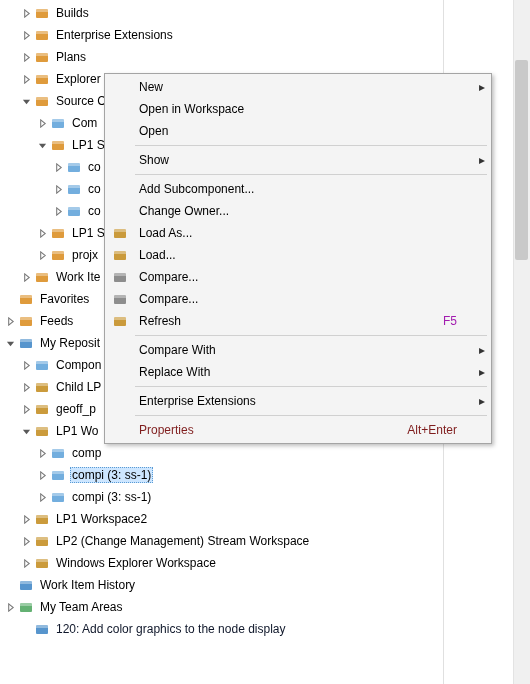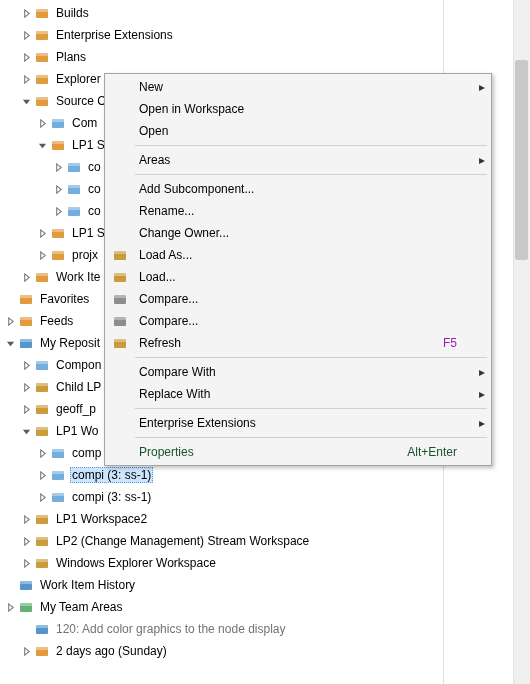--- a/index.html
+++ b/index.html
@@ -43,21 +43,21 @@
     height: 16px;
     margin-right: 4px;
     display: inline-flex;
     align-items: center;
     justify-content: center;
     font-size: 11px;
   }
   .label {
     padding: 0 2px;
   }
-  .label.link { color: #737373; }
+  .label.link { color: #0f172a; }
   .label.selected {
     background: #cde6ff;
     border: 1px dotted #5a9bd4;
     padding: 0 1px;
   }
   .indent0 { padding-left: 4px; }
   .indent1 { padding-left: 20px; }
   .indent2 { padding-left: 36px; }
   .indent3 { padding-left: 52px; }
   
@@ -90,21 +90,21 @@
   .ctx-row .maccel {
     padding-right: 18px;
     color: #a21caf;
   }
   .ctx-row .msub {
     width: 14px;
     text-align: center;
     color: #333;
   }
   .ctx-row.disabled .mlabel,
-  .ctx-row.disabled .maccel { color: #14532d; }
+  .ctx-row.disabled .maccel { color: #7f1d1d; }
   .ctx-row.bold .mlabel { font-weight: normal; }
   .ctx-sep {
     height: 1px;
     margin: 3px 2px 3px 28px;
     background: #d0d0d0;
   }
   .vtrack {
     position: absolute;
     right: 0;
     top: 0;
@@ -514,34 +514,20 @@
     <div class="row indent1">
       <span class="twisty none"></span>
       <span class="ticon">
         <svg width="14" height="14" viewBox="0 0 14 14">
           <rect x="1" y="3" width="12" height="9" rx="1" fill="#3a82c4" opacity="0.85"></rect>
           <rect x="1" y="3" width="12" height="3" fill="#fff" opacity="0.35"></rect>
         </svg>
       </span>
       <span class="label link">120: Add color graphics to the node display</span>
     </div>
-    <div class="row indent1">
-      <span class="twisty ">
-        <svg viewBox="0 0 10 10">
-          <path d="M3 1 L8 5 L3 9 Z" fill="none" stroke="#7a7a7a" stroke-width="1.2"></path>
-        </svg>
-      </span>
-      <span class="ticon">
-        <svg width="14" height="14" viewBox="0 0 14 14">
-          <rect x="1" y="3" width="12" height="9" rx="1" fill="#d98a1a" opacity="0.85"></rect>
-          <rect x="1" y="3" width="12" height="3" fill="#fff" opacity="0.35"></rect>
-        </svg>
-      </span>
-      <span class="label">2 days ago (Sunday)</span>
-    </div>
   </div>
 
 <div class="ctx" id="ctx">
     <div class="ctx-row">
       <span class="micon"></span>
       <span class="mlabel">New</span>
       <span class="maccel"></span>
       <span class="msub">▸</span>
     </div>
     <div class="ctx-row">
@@ -552,34 +538,28 @@
     </div>
     <div class="ctx-row bold">
       <span class="micon"></span>
       <span class="mlabel">Open</span>
       <span class="maccel"></span>
       <span class="msub"></span>
     </div>
     <div class="ctx-sep"></div>
     <div class="ctx-row">
       <span class="micon"></span>
-      <span class="mlabel">Areas</span>
+      <span class="mlabel">Show</span>
       <span class="maccel"></span>
       <span class="msub">▸</span>
     </div>
     <div class="ctx-sep"></div>
     <div class="ctx-row">
       <span class="micon"></span>
       <span class="mlabel">Add Subcomponent...</span>
-      <span class="maccel"></span>
-      <span class="msub"></span>
-    </div>
-    <div class="ctx-row">
-      <span class="micon"></span>
-      <span class="mlabel">Rename...</span>
       <span class="maccel"></span>
       <span class="msub"></span>
     </div>
     <div class="ctx-row">
       <span class="micon"></span>
       <span class="mlabel">Change Owner...</span>
       <span class="maccel"></span>
       <span class="msub"></span>
     </div>
     <div class="ctx-row">

